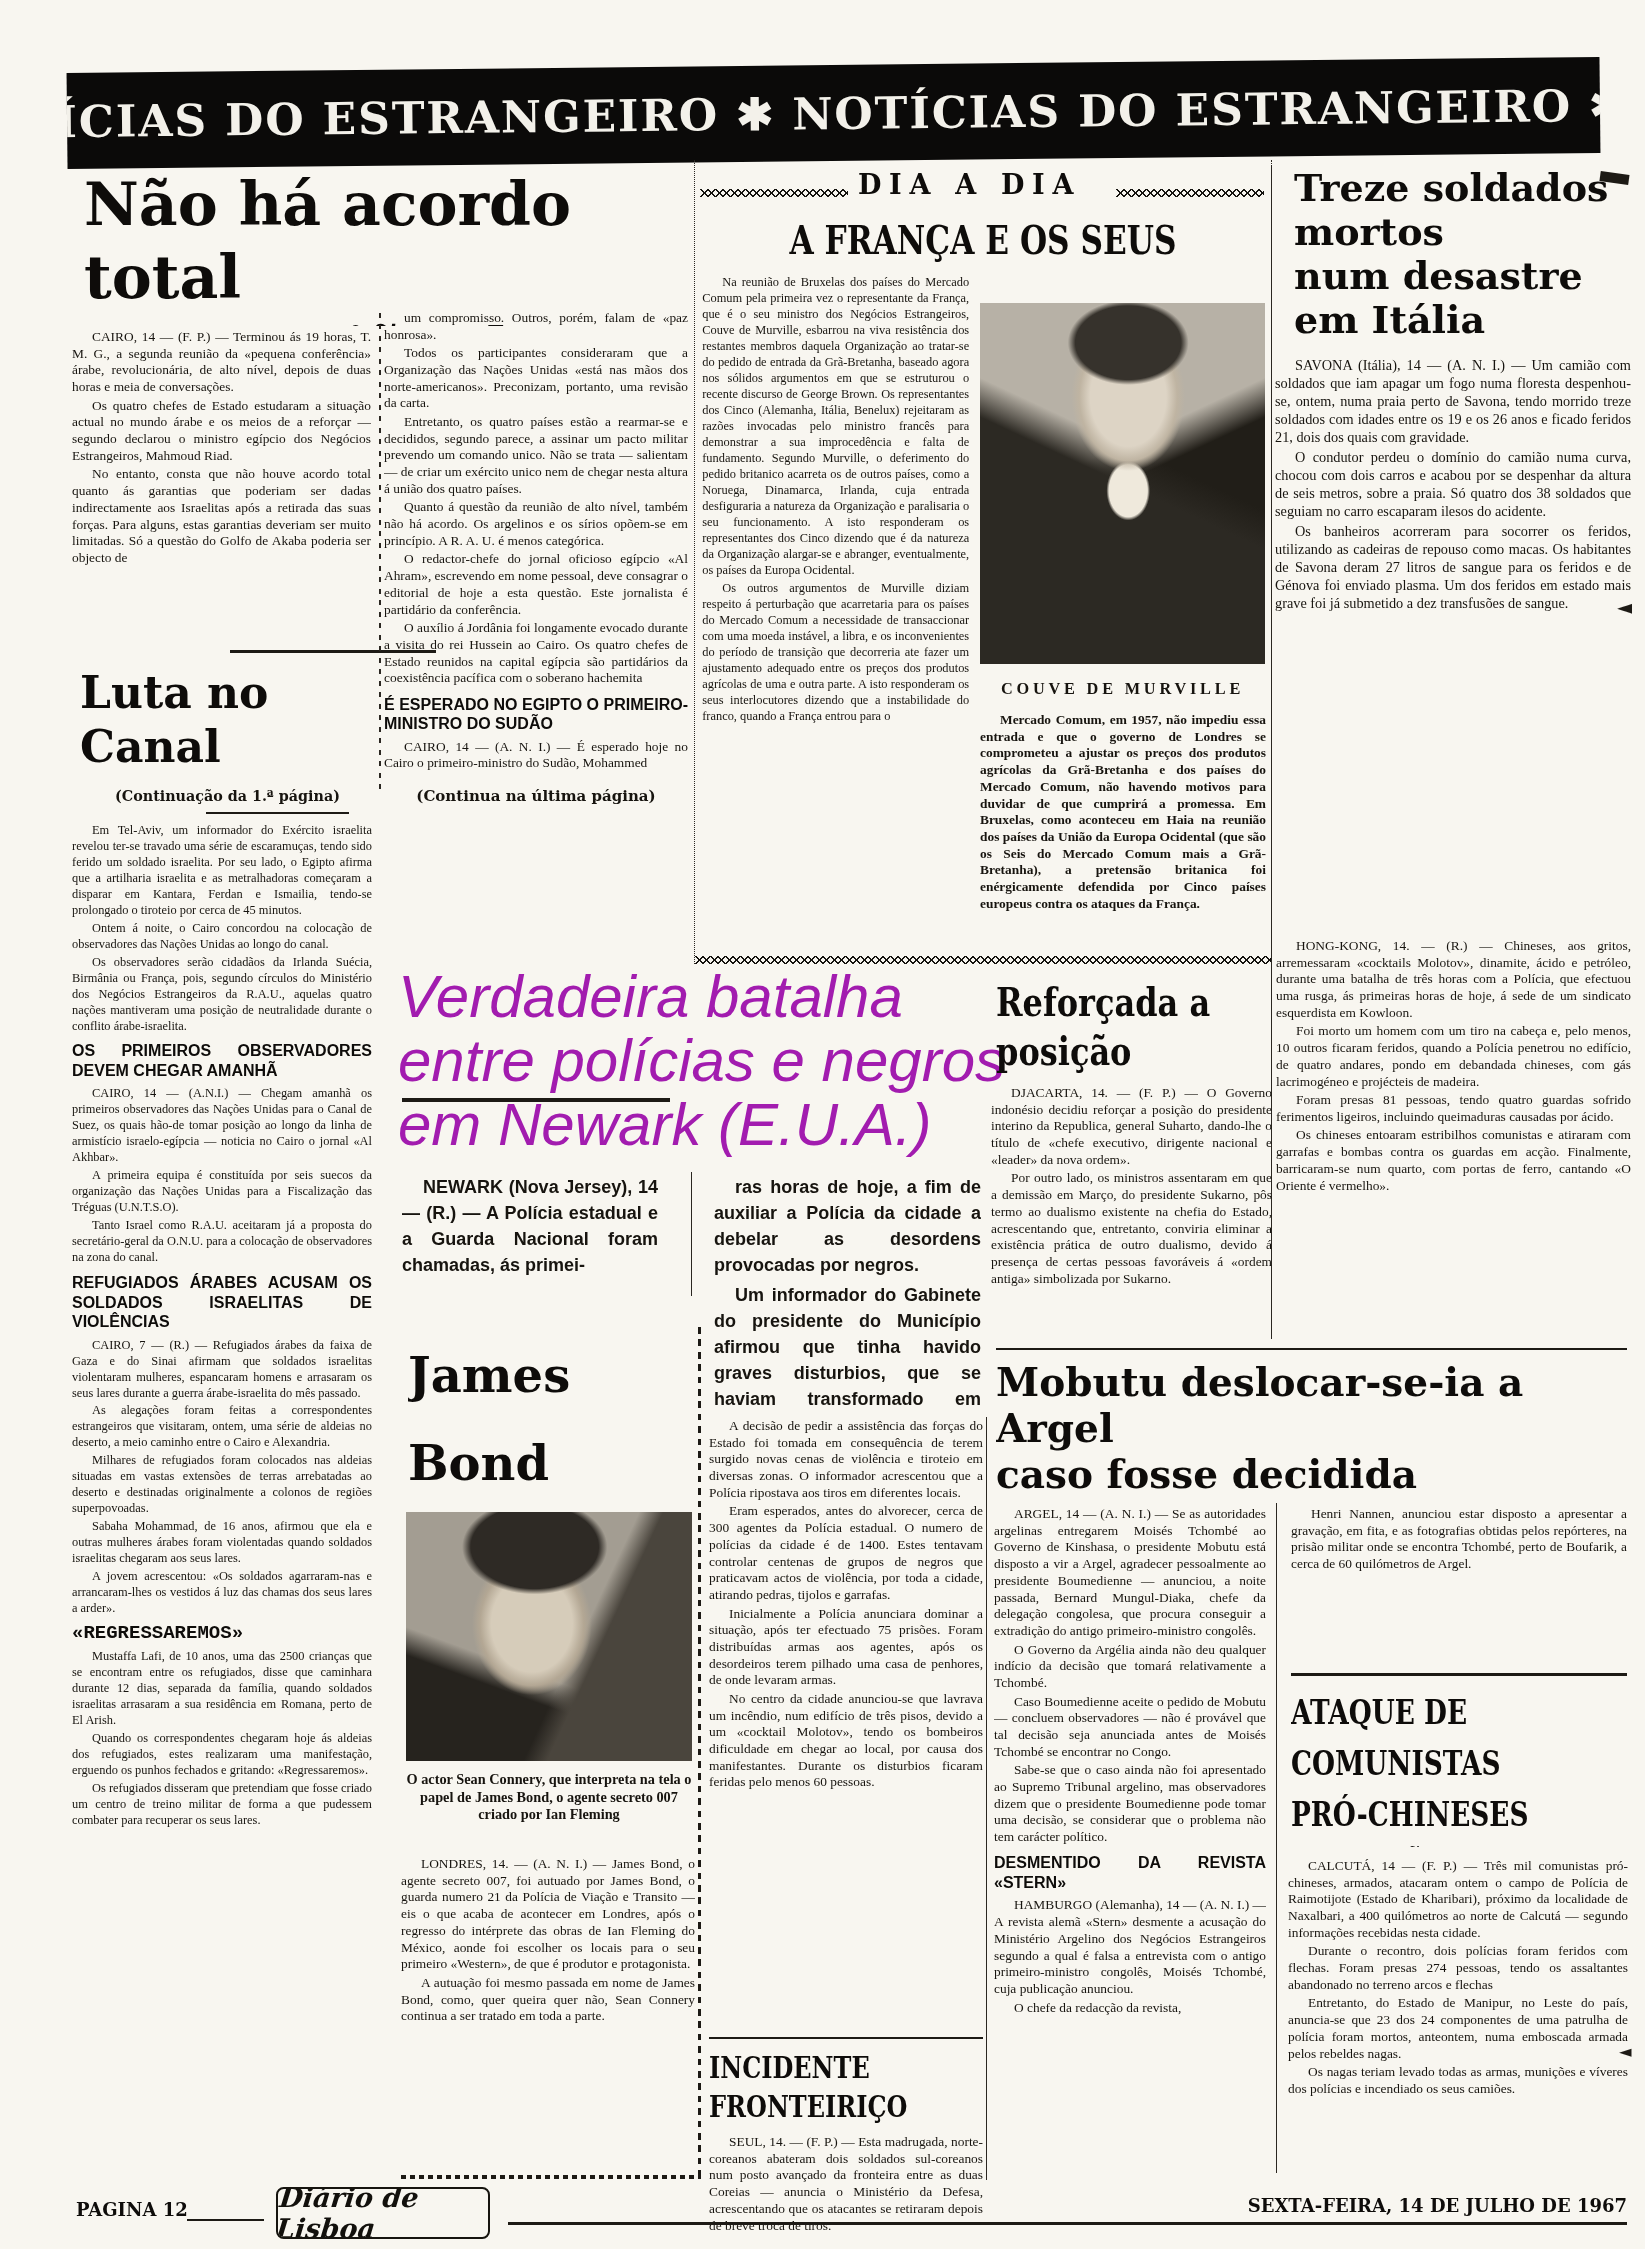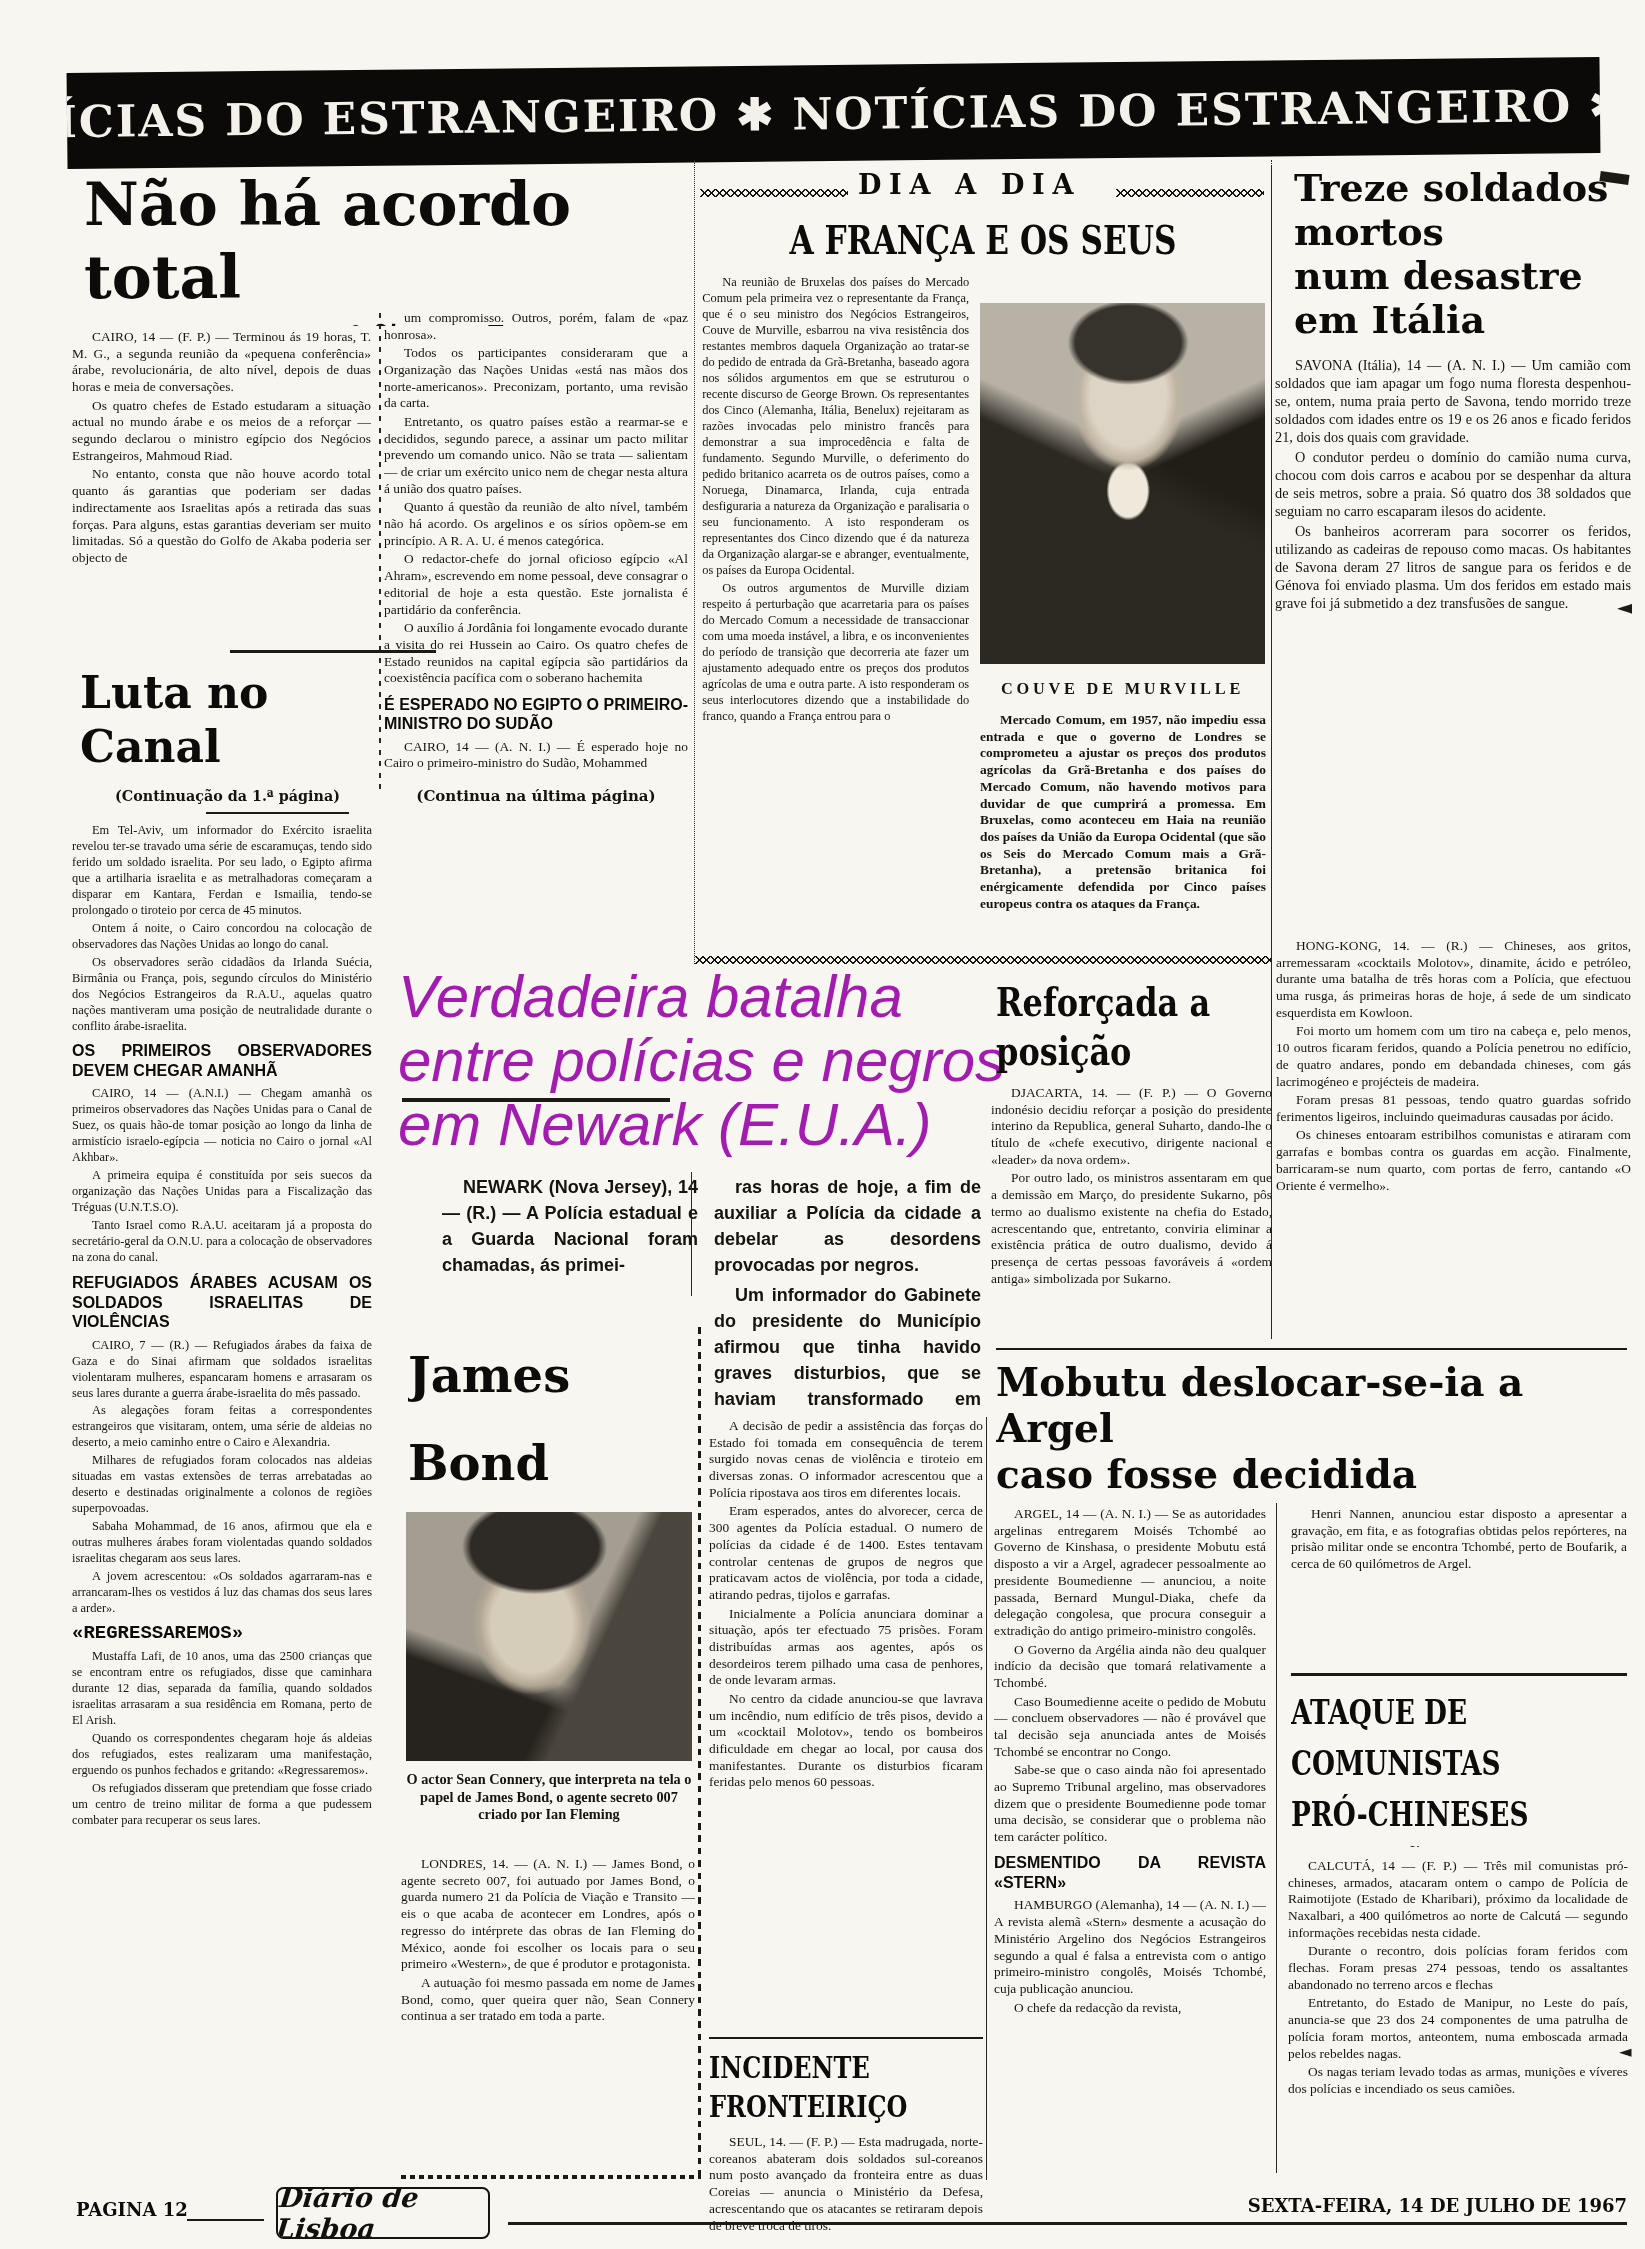--- a/index.html
+++ b/index.html
@@ -157,21 +157,21 @@
       <p>Foram presas 81 pessoas, tendo quatro guardas sofrido ferimentos ligeiros, incluindo queimaduras causadas por ácido.</p>
       <p>Os chineses entoaram estribilhos comunistas e atiraram com garrafas e bombas contra os guardas em acção. Finalmente, barricaram-se num quarto, com portas de ferro, cantando «O Oriente é vermelho».</p>
     </div>
 
   <div class="abs vrule" style="left:1271px;top:165px;width:1.4px;height:1174px;"></div>
 
   <div class="abs hl-ital" style="left:398px;top:965px;width:725px;height:194px;font-size:60px;line-height:64px;">Verdadeira batalha
 entre polícias e negros
 em Newark (E.U.A.)</div>
 
-  <div class="abs lead" style="left:442px;top:1174px;width:256px;height:117px;">
+  <div class="abs lead" style="left:402px;top:1174px;width:256px;height:117px;">
       <p>NEWARK (Nova Jersey), 14 — (R.) — A Polícia estadual e a Guarda Nacional foram chamadas, ás primei-</p>
     </div>
   <div class="abs vrule" style="left:691px;top:1172px;width:1.4px;height:124px;"></div>
   <div class="abs lead" style="left:714px;top:1174px;width:267px;height:234px;">
       <p>ras horas de hoje, a fim de auxiliar a Polícia da cidade a debelar as desordens provocadas por negros.</p>
       <p>Um informador do Gabinete do presidente do Município afirmou que tinha havido graves disturbios, que se haviam transformado em verdadeira batalha.</p>
     </div>
 
   <div class="abs body-col" style="left:709px;top:1418px;width:274px;height:612px;">
       <p>A decisão de pedir a assistência das forças do Estado foi tomada em consequência de terem surgido novas cenas de violência e tiroteio em diversas zonas. O informador acrescentou que a Polícia ripostava aos tiros em diferentes locais.</p>

